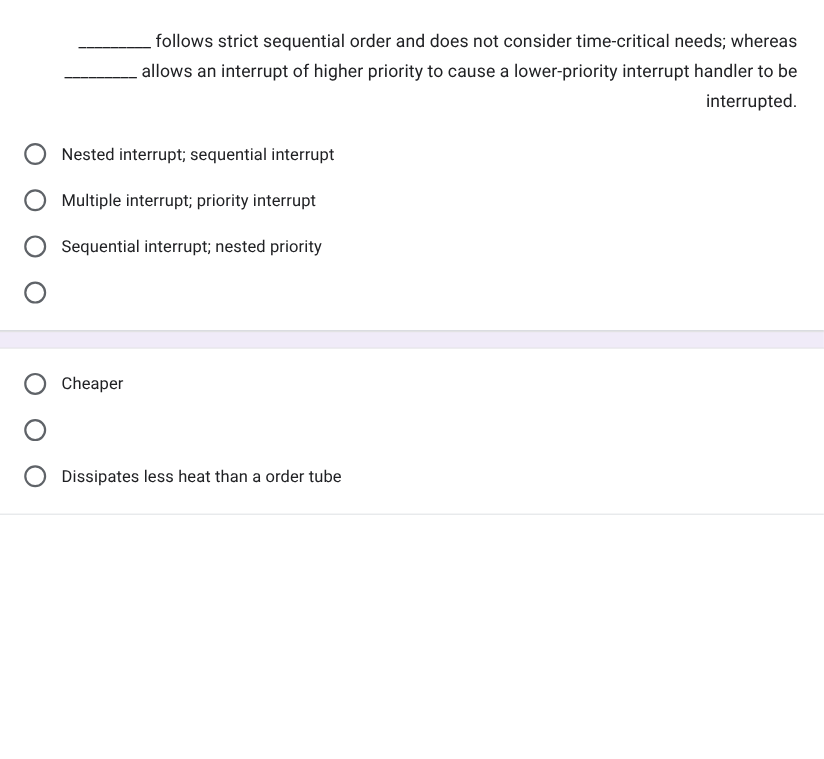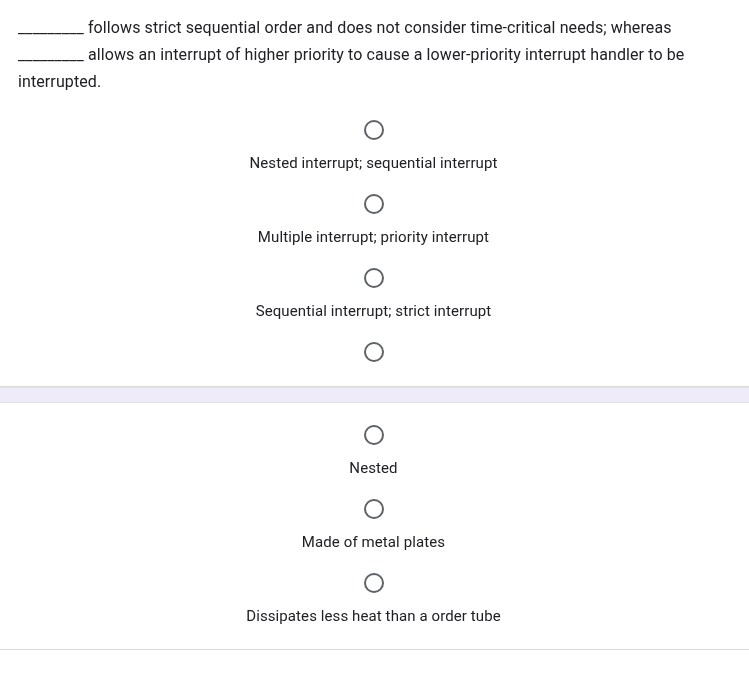--- a/index.html
+++ b/index.html
@@ -12,21 +12,22 @@
   }
   .page {
     width: 749px;
   }
   .question-card {
     background: #fff;
     padding: 22px 24px 24px 18px;
     border-bottom: 1px solid #dadce0;
   }
   .question-card:first-child {
-    padding-top: 14px;
+    padding-top: 24px;
+    text-align: right;
   }
   .q-text {
     line-height: 1.7;
     margin-bottom: 24px;
     letter-spacing: 0.1px;
   }
   .required {
     color: #d93025;
     margin-left: 2px;
   }
@@ -34,21 +35,20 @@
     display: flex;
     flex-direction: column;
     gap: 22px;
     padding-left: 4px;
   }
   .option {
     display: flex;
     align-items: center;
     gap: 14px;
     cursor: pointer;
-    flex-direction: column;
   }
   .radio {
     width: 20px;
     height: 20px;
     border: 2px solid #5f6368;
     border-radius: 50%;
     flex-shrink: 0;
     box-sizing: border-box;
   }
   .option-label {
@@ -76,39 +76,38 @@
       <label class="option">
         <span class="radio"></span>
         <span class="option-label">Nested interrupt; sequential interrupt</span>
       </label>
       <label class="option">
         <span class="radio"></span>
         <span class="option-label">Multiple interrupt; priority interrupt</span>
       </label>
       <label class="option">
         <span class="radio"></span>
-        <span class="option-label">Sequential interrupt; strict interrupt</span>
+        <span class="option-label">Sequential interrupt; nested priority</span>
       </label>
       <label class="option">
         <span class="radio"></span>
       </label>
     </div>
   </div>
 
   <div class="gap"></div>
 
   <div class="question-card">
     <div class="options">
       <label class="option">
         <span class="radio"></span>
-        <span class="option-label">Nested</span>
+        <span class="option-label">Cheaper</span>
       </label>
       <label class="option">
         <span class="radio"></span>
-        <span class="option-label">Made of metal plates</span>
       </label>
       <label class="option">
         <span class="radio"></span>
         <span class="option-label">Dissipates less heat than a order tube</span>
       </label>
     </div>
   </div>
 
 </div>
 

